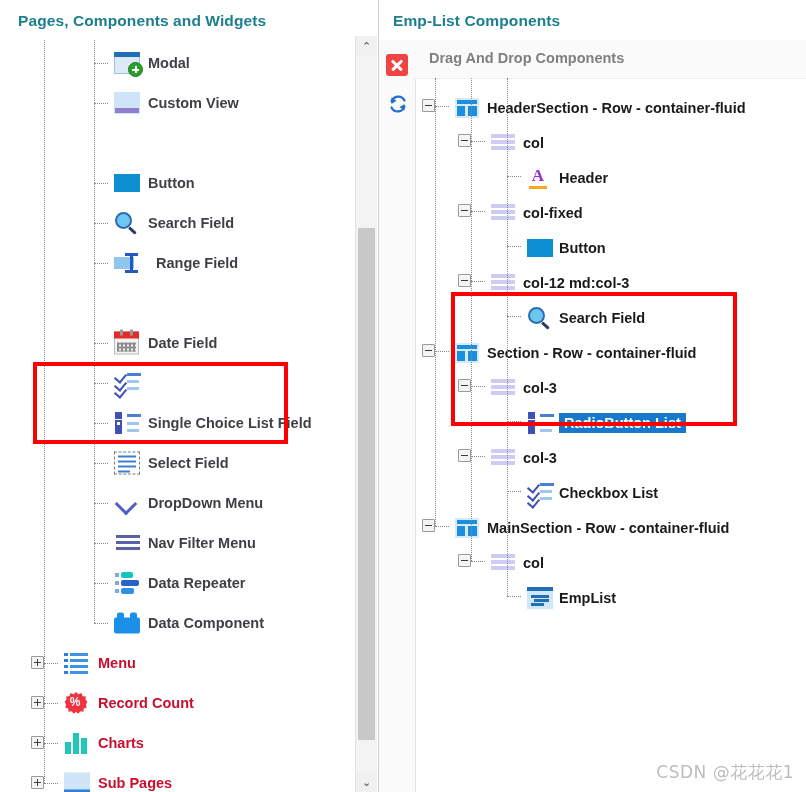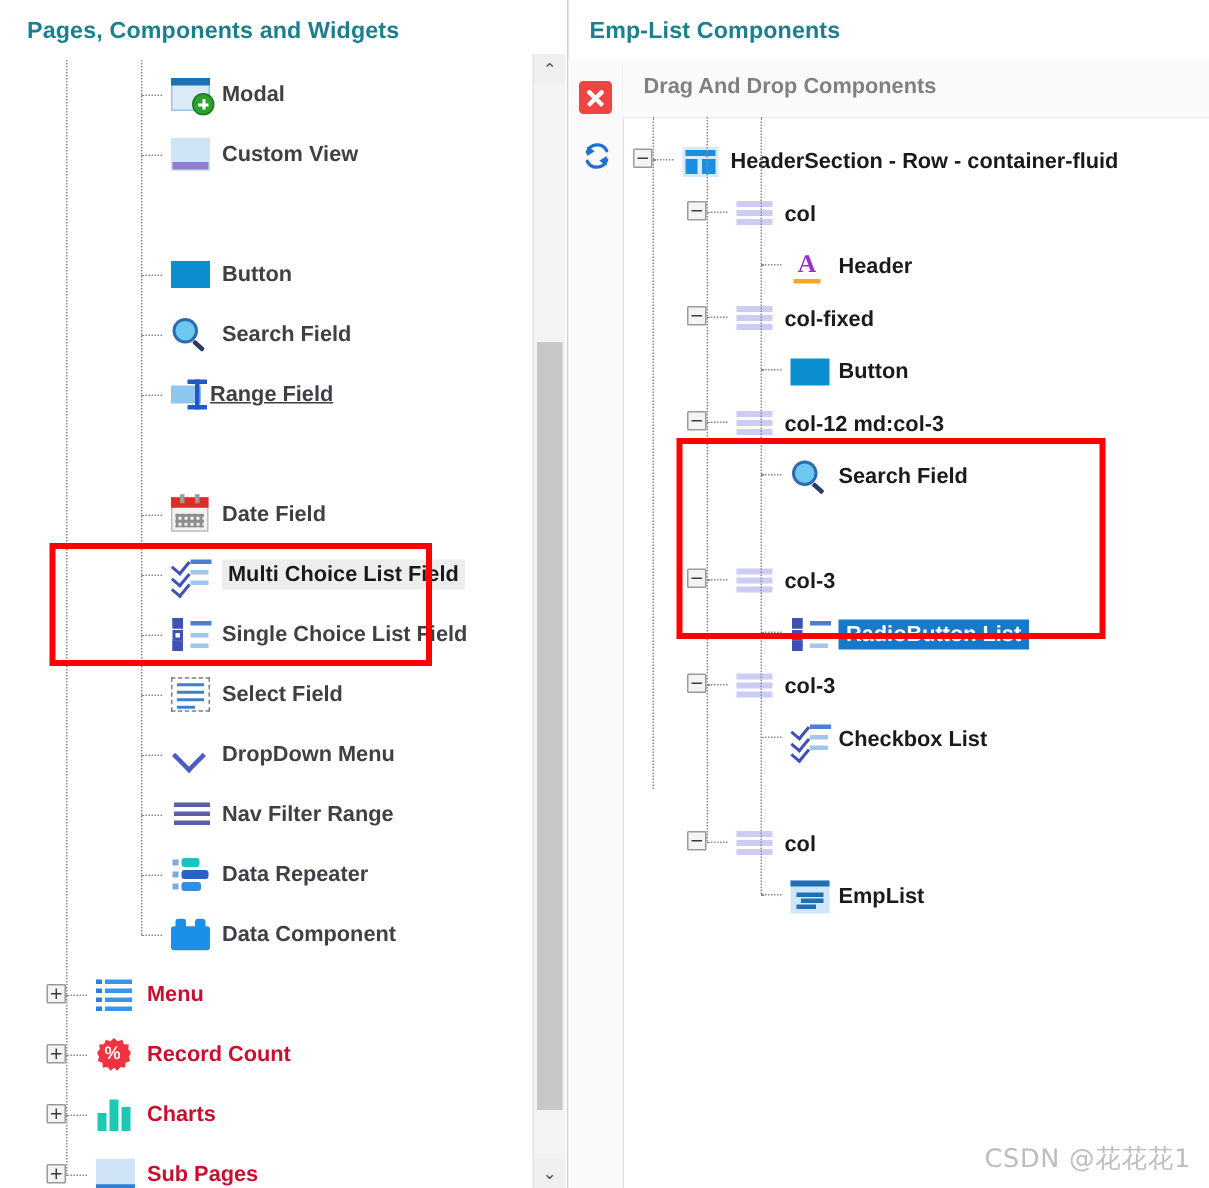--- a/index.html
+++ b/index.html
@@ -224,21 +224,21 @@
           <span class="lbl" style="position: absolute; left: 148px; top: 50%; transform: translateY(-50%);">Search Field</span>
         </div>
         <div class="row" style="top: 203px; left: 0px; width: 100%;">
           <span class="hline" style="left: 94px; top: 20px; width: 14px;"></span>
           <span class="ico ico-range" style="position: absolute; left: 114px; top: 50%; transform: translateY(-50%);">
             <span class="bar"></span>
             <span class="capT"></span>
             <span class="beam"></span>
             <span class="capB"></span>
           </span>
-          <span class="lbl" style="position: absolute; left: 140px; top: 50%; transform: translateY(-50%); text-decoration: underline;">Range Field</span>
+          <span class="lbl" style="position: absolute; left: 156px; top: 50%; transform: translateY(-50%);">Range Field</span>
         </div>
         <div class="row" style="top: 283px; left: 0px; width: 100%;">
           <span class="hline" style="left: 94px; top: 20px; width: 14px;"></span>
           <span class="ico ico-date" style="position: absolute; left: 114px; top: 50%; transform: translateY(-50%);">
             <span class="top"></span>
             <span class="ring" style="left:5px"></span>
             <span class="ring" style="left:15px"></span>
             <span class="cells"></span>
           </span>
           <span class="lbl" style="position: absolute; left: 148px; top: 50%; transform: translateY(-50%);">Date Field</span>
@@ -246,21 +246,20 @@
         <div class="row" style="top: 323px; left: 0px; width: 100%;">
           <span class="hline" style="left: 94px; top: 20px; width: 14px;"></span>
           <span class="ico ico-multi" style="position: absolute; left: 114px; top: 50%; transform: translateY(-50%);">
             <span class="ck" style="left:1px;top:2px"></span>
             <span class="ln d" style="top:2px;width:14px"></span>
             <span class="ck" style="left:1px;top:10px"></span>
             <span class="ln" style="top:9px;width:12px"></span>
             <span class="ck" style="left:1px;top:17px"></span>
             <span class="ln" style="top:16px;width:12px"></span>
           </span>
-          <span class="lbl dark hover" style="position: absolute; left: 148px; top: 50%; transform: translateY(-50%);">Multi Choice List Field</span>
         </div>
         <div class="row" style="top: 363px; left: 0px; width: 100%;">
           <span class="hline" style="left: 94px; top: 20px; width: 14px;"></span>
           <span class="ico ico-single" style="position: absolute; left: 114px; top: 50%; transform: translateY(-50%);">
             <span class="sq f" style="top:1px"></span>
             <span class="ln d" style="top:3px;width:14px"></span>
             <span class="sq" style="top:9px"></span>
             <span class="ln" style="top:11px;width:12px"></span>
             <span class="sq f" style="top:16px"></span>
             <span class="ln" style="top:18px;width:12px"></span>
@@ -282,21 +281,21 @@
           <span class="ico ico-chev" style="position: absolute; left: 114px; top: 50%; transform: translateY(-50%);"></span>
           <span class="lbl" style="position: absolute; left: 148px; top: 50%; transform: translateY(-50%);">DropDown Menu</span>
         </div>
         <div class="row" style="top: 483px; left: 0px; width: 100%;">
           <span class="hline" style="left: 94px; top: 20px; width: 14px;"></span>
           <span class="ico ico-nav" style="position: absolute; left: 114px; top: 50%; transform: translateY(-50%);">
             <span class="l" style="top:2px"></span>
             <span class="l" style="top:8px"></span>
             <span class="l" style="top:14px"></span>
           </span>
-          <span class="lbl" style="position: absolute; left: 148px; top: 50%; transform: translateY(-50%);">Nav Filter Range</span>
+          <span class="lbl" style="position: absolute; left: 148px; top: 50%; transform: translateY(-50%);">Nav Filter Menu</span>
         </div>
         <div class="row" style="top: 523px; left: 0px; width: 100%;">
           <span class="hline" style="left: 94px; top: 20px; width: 14px;"></span>
           <span class="ico ico-rep" style="position: absolute; left: 114px; top: 50%; transform: translateY(-50%);">
             <span class="d" style="top:2px"></span>
             <span class="b" style="top:1px;width:12px;background:#13c7c0"></span>
             <span class="d" style="top:10px"></span>
             <span class="b" style="top:9px;width:18px;background:#2a63c7"></span>
             <span class="d" style="top:18px"></span>
             <span class="b" style="top:17px;width:13px;background:#2f8fe8"></span>
@@ -443,20 +442,30 @@
           <span class="lbl dark" style="position: absolute; left: 108px; top: 50%; transform: translateY(-50%);">col-12 md:col-3</span>
         </div>
         <div class="row" style="top: 220px; left: 0px; width: 100%;">
           <span class="hline" style="left: 92px; top: 17.5px; width: 14px;"></span>
           <span class="ico ico-search" style="position: absolute; left: 112px; top: 50%; transform: translateY(-50%);">
             <span class="circ"></span>
             <span class="hdl"></span>
           </span>
           <span class="lbl dark" style="position: absolute; left: 144px; top: 50%; transform: translateY(-50%);">Search Field</span>
         </div>
+        <div class="row" style="top: 255px; left: 0px; width: 100%;">
+          <span class="exp" style="position: absolute; left: 7px; top: 10.5px;"></span>
+          <span class="hline" style="left: 20px; top: 17.5px; width: 14px;"></span>
+          <span class="ico ico-row" style="position: absolute; left: 40px; top: 50%; transform: translateY(-50%);">
+            <span class="t"></span>
+            <span class="lb"></span>
+            <span class="rb"></span>
+          </span>
+          <span class="lbl dark" style="position: absolute; left: 72px; top: 50%; transform: translateY(-50%);">Section - Row - container-fluid</span>
+        </div>
         <div class="row" style="top: 290px; left: 0px; width: 100%;">
           <span class="exp" style="position: absolute; left: 43px; top: 10.5px;"></span>
           <span class="hline" style="left: 56px; top: 17.5px; width: 14px;"></span>
           <span class="ico ico-col" style="position: absolute; left: 76px; top: 50%; transform: translateY(-50%);">
             <span class="l" style="top:1px"></span>
             <span class="l" style="top:7px"></span>
             <span class="l" style="top:13px"></span>
           </span>
           <span class="lbl dark" style="position: absolute; left: 108px; top: 50%; transform: translateY(-50%);">col-3</span>
         </div>
@@ -487,20 +496,30 @@
           <span class="ico ico-multi" style="position: absolute; left: 112px; top: 50%; transform: translateY(-50%);">
             <span class="ck" style="left:1px;top:2px"></span>
             <span class="ln d" style="top:2px;width:14px"></span>
             <span class="ck" style="left:1px;top:10px"></span>
             <span class="ln" style="top:9px;width:12px"></span>
             <span class="ck" style="left:1px;top:17px"></span>
             <span class="ln" style="top:16px;width:12px"></span>
           </span>
           <span class="lbl dark" style="position: absolute; left: 144px; top: 50%; transform: translateY(-50%);">Checkbox List</span>
         </div>
+        <div class="row" style="top: 430px; left: 0px; width: 100%;">
+          <span class="exp" style="position: absolute; left: 7px; top: 10.5px;"></span>
+          <span class="hline" style="left: 20px; top: 17.5px; width: 14px;"></span>
+          <span class="ico ico-row" style="position: absolute; left: 40px; top: 50%; transform: translateY(-50%);">
+            <span class="t"></span>
+            <span class="lb"></span>
+            <span class="rb"></span>
+          </span>
+          <span class="lbl dark" style="position: absolute; left: 72px; top: 50%; transform: translateY(-50%);">MainSection - Row - container-fluid</span>
+        </div>
         <div class="row" style="top: 465px; left: 0px; width: 100%;">
           <span class="exp" style="position: absolute; left: 43px; top: 10.5px;"></span>
           <span class="hline" style="left: 56px; top: 17.5px; width: 14px;"></span>
           <span class="ico ico-col" style="position: absolute; left: 76px; top: 50%; transform: translateY(-50%);">
             <span class="l" style="top:1px"></span>
             <span class="l" style="top:7px"></span>
             <span class="l" style="top:13px"></span>
           </span>
           <span class="lbl dark" style="position: absolute; left: 108px; top: 50%; transform: translateY(-50%);">col</span>
         </div>

